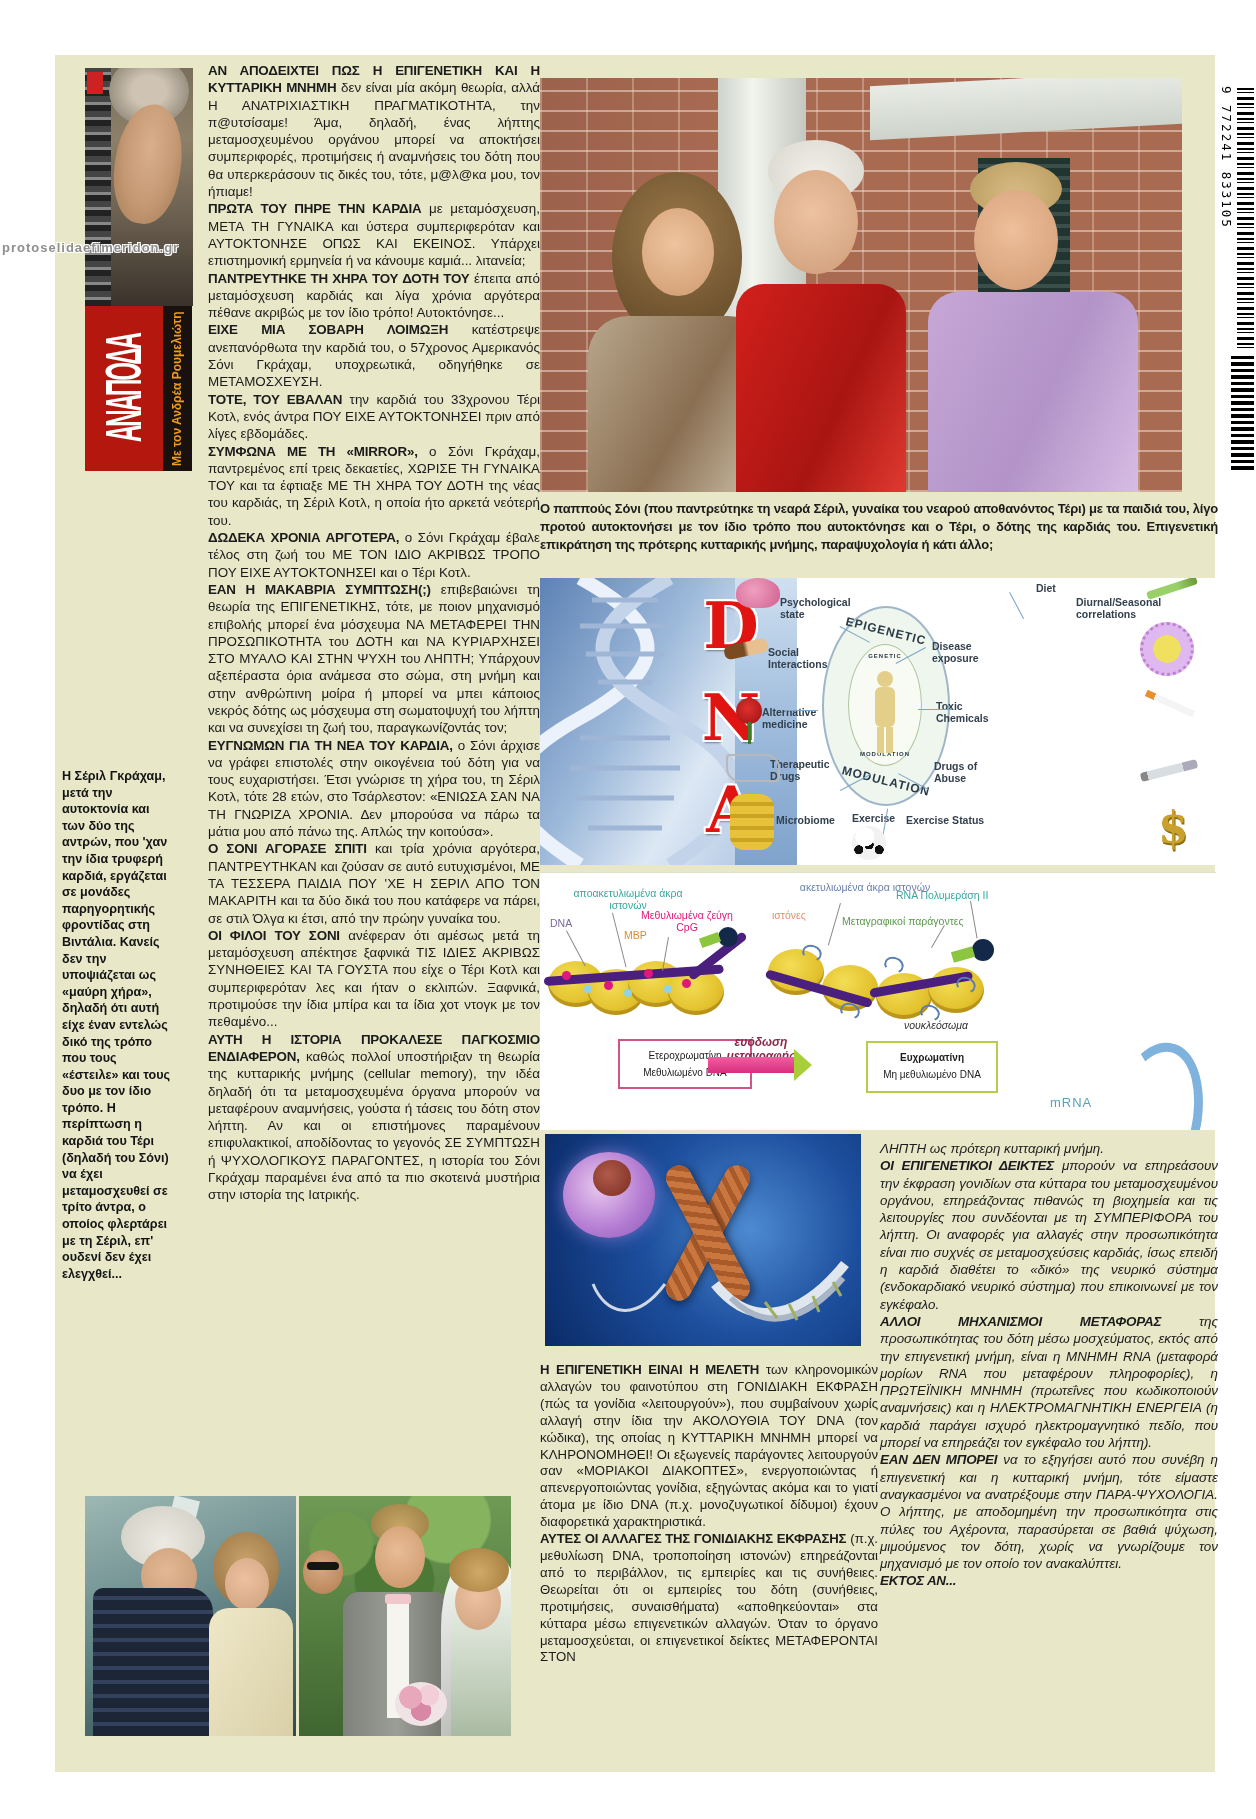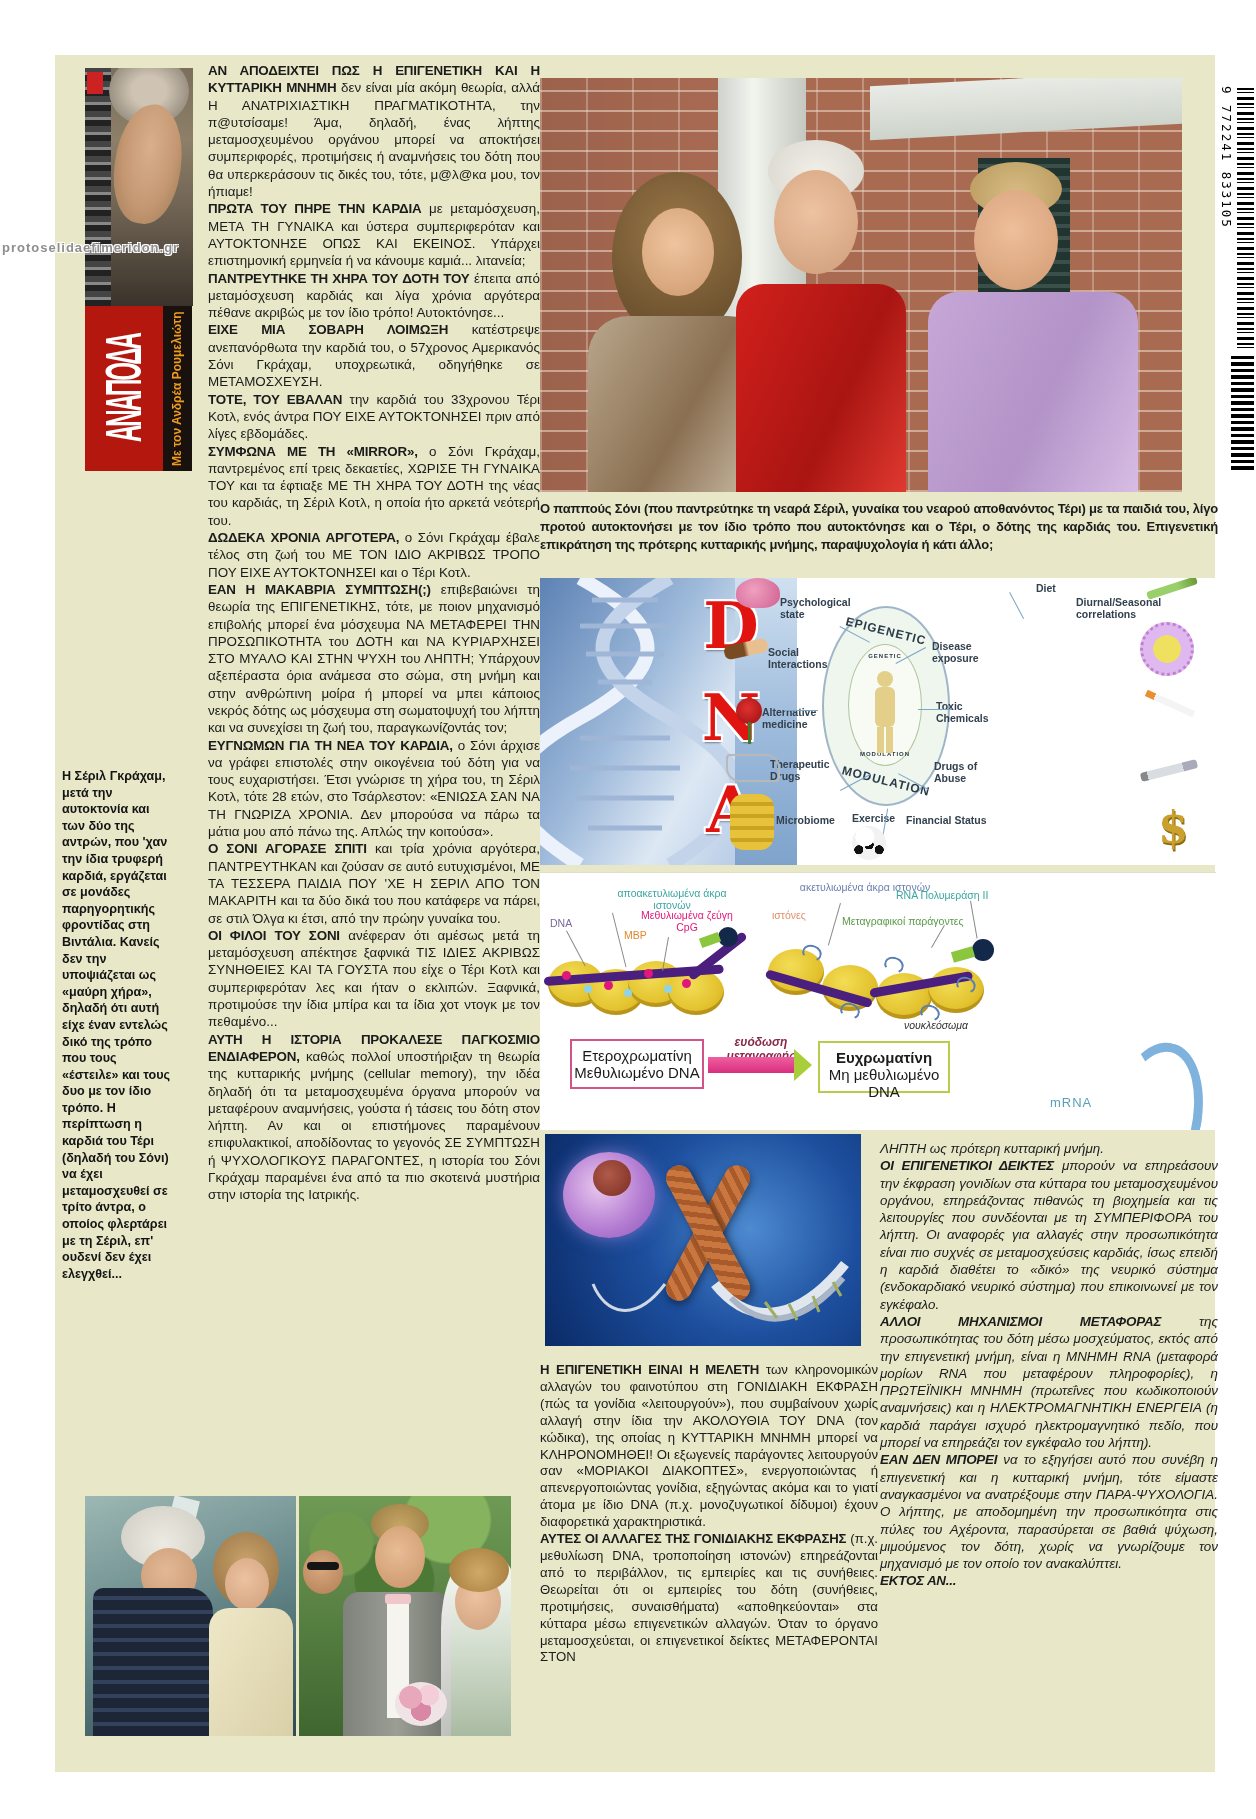--- a/index.html
+++ b/index.html
@@ -73,21 +73,21 @@
       border-top:1px solid #dfe0c8;}
   .disk{position:absolute;width:56px;height:46px;border-radius:50%;
       background:radial-gradient(ellipse at 40% 35%,#f3dd55,#e3c22e 60%,#c9a51d);box-shadow:inset 0 -4px 0 rgba(150,110,10,.5);}
   .ribbon{position:absolute;height:9px;background:#4b1f7e;border-radius:5px;transform-origin:0 50%;}
   .mdot{position:absolute;width:9px;height:9px;border-radius:50%;background:#e0187b;}
   .cpgdot{position:absolute;width:8px;height:8px;border-radius:50%;background:#8fd3e8;}
   .coil{position:absolute;width:16px;height:12px;border:2px solid #5a7fb4;border-radius:50%;
       border-bottom-color:transparent;transform:rotate(20deg);}
   .mlabel{position:absolute;font-size:10.5px;line-height:12px;}
   .leader{position:absolute;width:1px;background:#8a8a8a;transform-origin:0 0;}
-  .mbox{position:absolute;background:#fff;text-align:center;font-size:15px;line-height:17px;padding-top:6px;}
+  .mbox{position:absolute;background:#fff;text-align:center;font-size:10px;line-height:17px;padding-top:6px;margin-left:48px;}
   .pinkarrow{position:absolute;height:16px;background:linear-gradient(180deg,#ef5fa0,#d92e7f);}
   .pinkarrow:after{content:"";position:absolute;right:-18px;top:-8px;border-left:18px solid #a8cf3a;
       border-top:16px solid transparent;border-bottom:16px solid transparent;}
   .bluearc{position:absolute;width:76px;height:150px;border:9px solid #7fb3dd;border-radius:50%;
       border-left-color:transparent;border-bottom-color:transparent;transform:rotate(14deg);}
   
   .chromo{left:545px;top:1134px;width:316px;height:212px;overflow:hidden;
       background:radial-gradient(circle at 65% 45%,#4d8ad0 0%,#1d4f9e 45%,#0a2a66 100%);}
   .cellc{position:absolute;left:18px;top:18px;width:92px;height:86px;border-radius:50%;
       background:radial-gradient(circle at 40% 40%,#e8c8ee 0%,#b67fd4 55%,#8d55b5 100%);box-shadow:0 0 18px rgba(200,160,255,.5);}
@@ -223,21 +223,21 @@
     <div class="abs eplabel" style="left:240px;top:18px;width:86px;">Psychological state</div>
     <div class="abs eplabel" style="left:536px;top:18px;width:104px;">Diurnal/Seasonal correlations</div>
     <div class="abs eplabel" style="left:228px;top:68px;width:80px;">Social Interactions</div>
     <div class="abs eplabel" style="left:392px;top:62px;width:70px;">Disease exposure</div>
     <div class="abs eplabel" style="left:222px;top:128px;width:78px;">Alternative medicine</div>
     <div class="abs eplabel" style="left:396px;top:122px;width:56px;">Toxic Chemicals</div>
     <div class="abs eplabel" style="left:230px;top:180px;width:80px;">Therapeutic Drugs</div>
     <div class="abs eplabel" style="left:394px;top:182px;width:60px;">Drugs of Abuse</div>
     <div class="abs eplabel" style="left:236px;top:236px;width:80px;">Microbiome</div>
     <div class="abs eplabel" style="left:312px;top:234px;width:60px;">Exercise</div>
-    <div class="abs eplabel" style="left:366px;top:236px;width:100px;">Financial Status</div>
+    <div class="abs eplabel" style="left:366px;top:236px;width:100px;">Exercise Status</div>
 
     <div class="epline" style="left:300px;top:48px;width:34px;transform:rotate(28deg);"></div>
     <div class="epline" style="left:386px;top:70px;width:34px;transform:rotate(152deg);"></div>
     <div class="epline" style="left:244px;top:132px;width:34px;"></div>
     <div class="epline" style="left:412px;top:132px;width:34px;transform:rotate(180deg);"></div>
     <div class="epline" style="left:300px;top:212px;width:34px;transform:rotate(-28deg);"></div>
     <div class="epline" style="left:388px;top:212px;width:34px;transform:rotate(208deg);"></div>
     <div class="epline" style="left:470px;top:14px;width:30px;transform:rotate(62deg);"></div>
     <div class="epline" style="left:342px;top:260px;width:30px;transform:rotate(-80deg);"></div>
 
@@ -266,21 +266,21 @@
     <div class="mdot" style="left:22px;top:98px;"></div>
     <div class="mdot" style="left:64px;top:108px;"></div>
     <div class="mdot" style="left:104px;top:96px;"></div>
     <div class="mdot" style="left:142px;top:106px;"></div>
     <div class="cpgdot" style="left:44px;top:112px;"></div>
     <div class="cpgdot" style="left:84px;top:116px;"></div>
     <div class="cpgdot" style="left:124px;top:112px;"></div>
     <div class="abs" style="left:178px;top:54px;width:20px;height:20px;border-radius:50%;background:#14294a;"></div>
     <div class="abs" style="left:160px;top:62px;width:20px;height:10px;background:#8bc63e;transform:rotate(-20deg);"></div>
 
-    <div class="mlabel" style="left:28px;top:14px;width:120px;color:#3aa6a0;text-align:center;margin-left:44px;">αποακετυλιωμένα άκρα ιστονών</div>
+    <div class="mlabel" style="left:28px;top:14px;width:120px;color:#3aa6a0;text-align:center;">αποακετυλιωμένα άκρα ιστονών</div>
     <div class="mlabel" style="left:92px;top:36px;width:110px;color:#e0187b;text-align:center;">Μεθυλιωμένα ζεύγη CpG</div>
     <div class="mlabel" style="left:10px;top:44px;color:#7a6a9a;">DNA</div>
     <div class="mlabel" style="left:84px;top:56px;color:#e08a30;">MBP</div>
     <div class="leader" style="left:26px;top:58px;height:40px;transform:rotate(-28deg);"></div>
     <div class="leader" style="left:72px;top:40px;height:56px;transform:rotate(-14deg);"></div>
     <div class="leader" style="left:128px;top:64px;height:34px;transform:rotate(10deg);"></div>
 
     <div class="disk" style="left:228px;top:76px;"></div>
     <div class="disk" style="left:282px;top:92px;"></div>
     <div class="disk" style="left:336px;top:100px;"></div>

